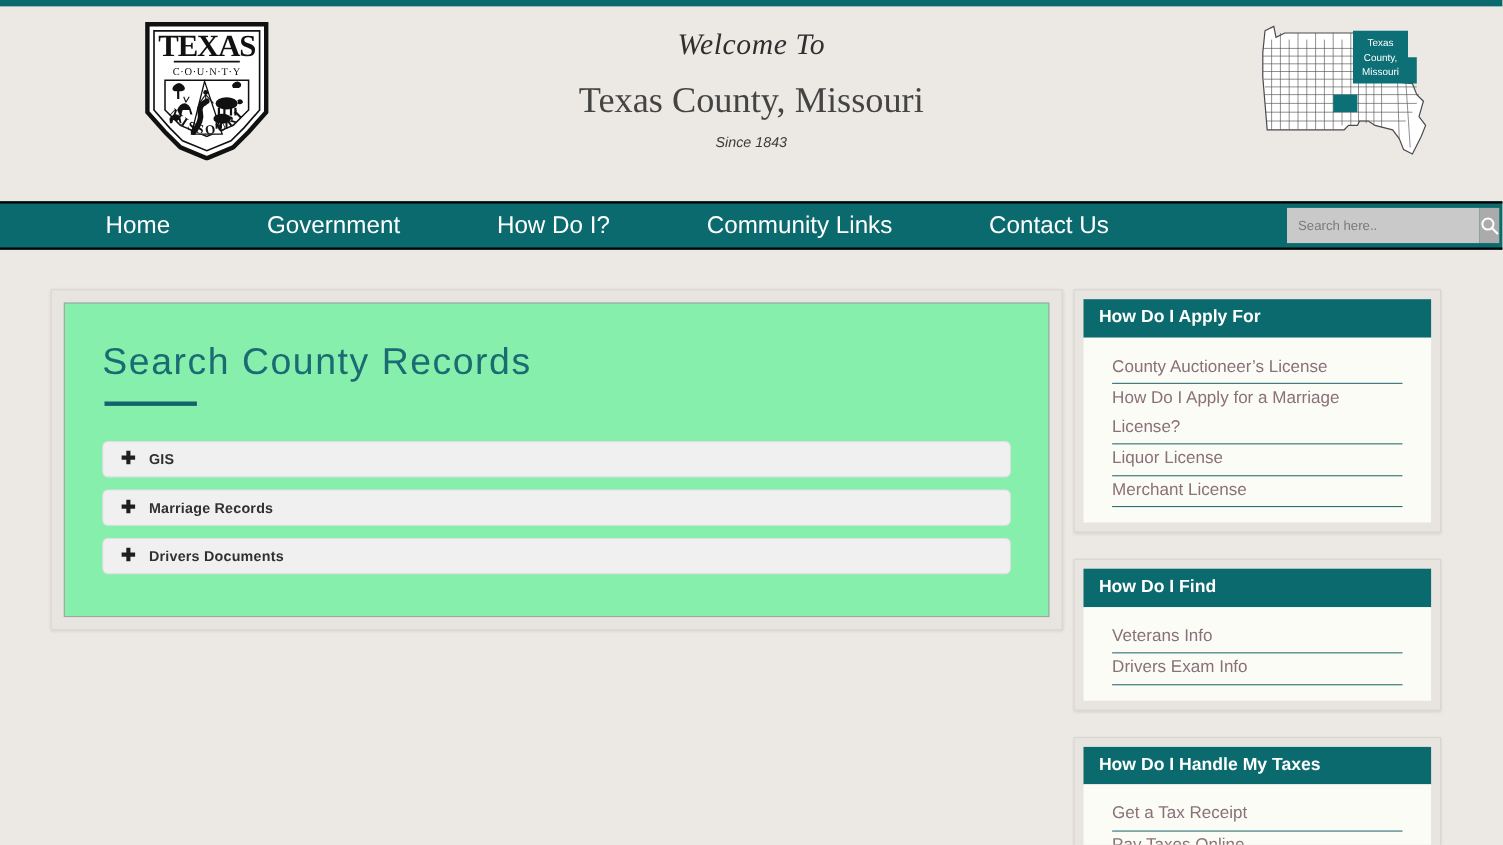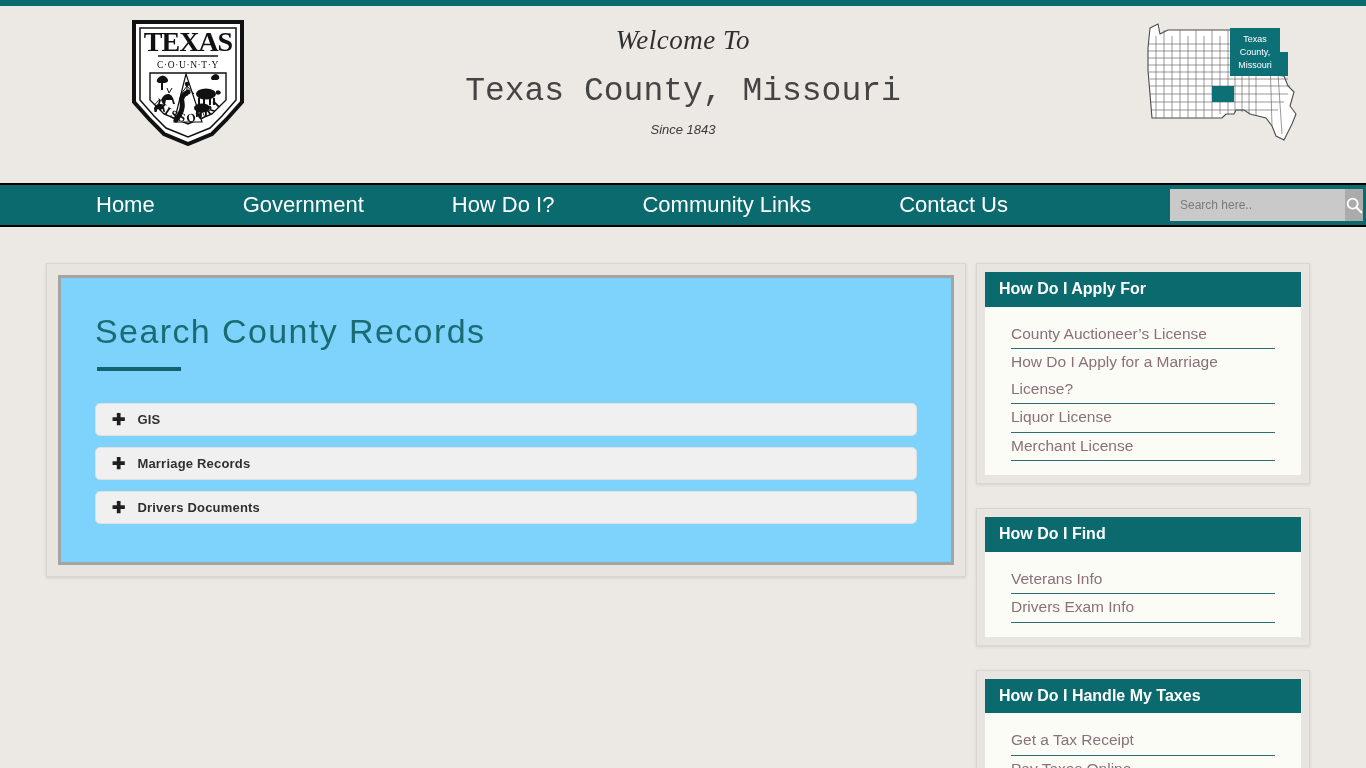--- a/index.html
+++ b/index.html
@@ -39,21 +39,21 @@
   .welcome-to {
     font-family: "Liberation Serif", serif;
     font-style: italic;
     font-size: 27px;
     color: #2f2f2f;
     letter-spacing: .5px;
     margin: 12px 0 0 0;
     line-height: 1.1;
   }
   .site-title {
-    font-family: Liberation Mono, monospace;
+    font-family: Liberation Serif, serif;
     font-size: 33px;
     font-weight: 400;
     color: #444;
     margin: 18px 0 0 0;
     line-height: 1.1;
     text-align: center;
   }
   .since {
     font-family: "Liberation Sans", sans-serif;
     font-style: italic;
@@ -136,22 +136,22 @@
   .main-card {
     position: absolute;
     left: 46px; top: 36px;
     width: 920px;
     background: #E8E5E0;
     border: 1px solid #d9d6d1;
     box-shadow: 0 1px 3px rgba(0,0,0,.12);
     padding: 11px;
   }
   .main-card-inner {
-    background: #7dd3fc;
-    border: 3px solid #a3a3a3;
+    background: #86efac;
+    border: 1px solid #a3a3a3;
     padding: 28px 34px 38px 34px;
   }
   .page-title {
     color: #1B6B73;
     font-size: 34px;
     font-weight: 400;
     letter-spacing: 1.4px;
     margin: 6px 0 0 0;
     line-height: 1.15;
   }

